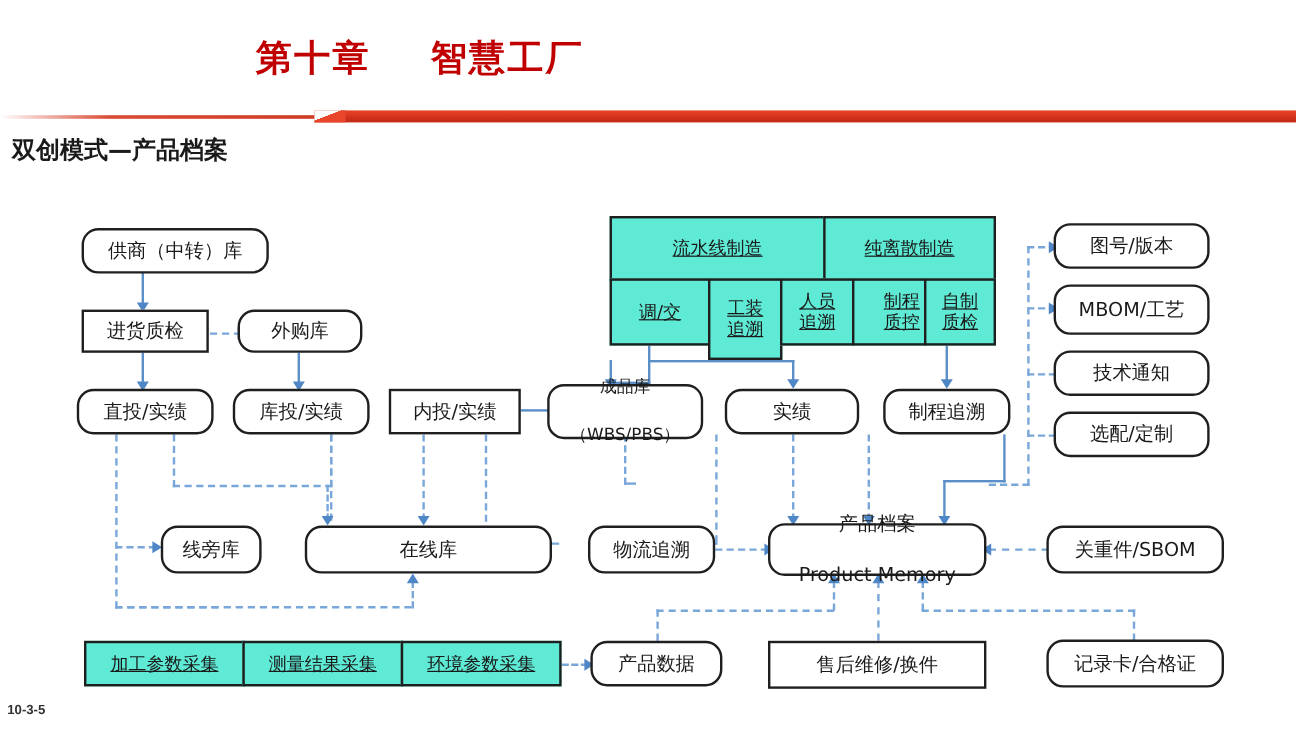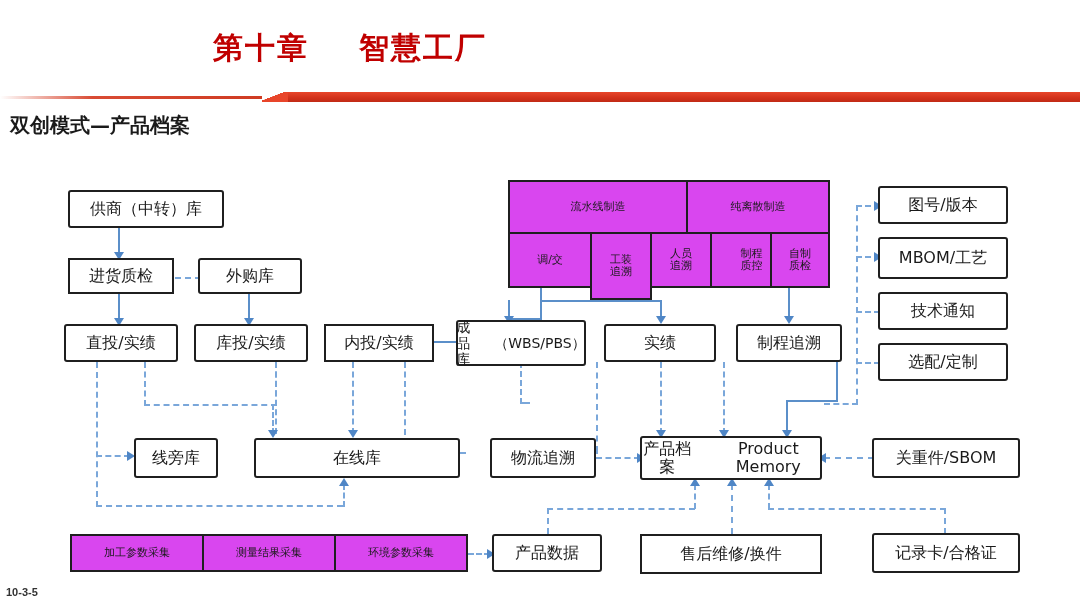--- a/index.html
+++ b/index.html
@@ -40,33 +40,33 @@
 
   
   .bx{
     position:absolute;box-sizing:border-box;
     border:2px solid #1f1f1f;background:#ffffff;
     display:flex;align-items:center;justify-content:center;
     text-align:center;color:#1a1a1a;
     font-family:"DejaVu Sans","Liberation Sans",sans-serif;
     font-size:16px;line-height:1.15;z-index:5;
   }
-  .bx.r{border-radius:3px;}
+  .bx.r{border-radius:14px;}
   .bx.sq{border-radius:0;}
-  .bx.two{flex-direction:row;gap:24px;}
+  .bx.two{flex-direction:column;gap:24px;}
   .bx .l2{display:block;}
   .bx.small{font-size:14px;}
 
   
   .cell{
     position:absolute;box-sizing:border-box;
-    border:2px solid #1f1f1f;background:#d946ef;
+    border:2px solid #1f1f1f;background:#5eead4;
     display:flex;align-items:center;justify-content:center;text-align:center;
     font-family:"DejaVu Sans","Liberation Sans",sans-serif;
-    font-size:11px;line-height:1.12;color:#1a1a1a;z-index:5;
+    font-size:15px;line-height:1.12;color:#1a1a1a;z-index:5;text-decoration:underline;
   }
   .cell.col{flex-direction:column;}
 
   
   .ln{position:absolute;z-index:2;}
   .sv{background:#5b8fc9;width:2px;}        
   .sh{background:#5b8fc9;height:2px;}       
   .dv{width:0;border-left:2px dashed #7aa7da;}   
   .dh{height:0;border-top:2px dashed #7aa7da;}   
 

